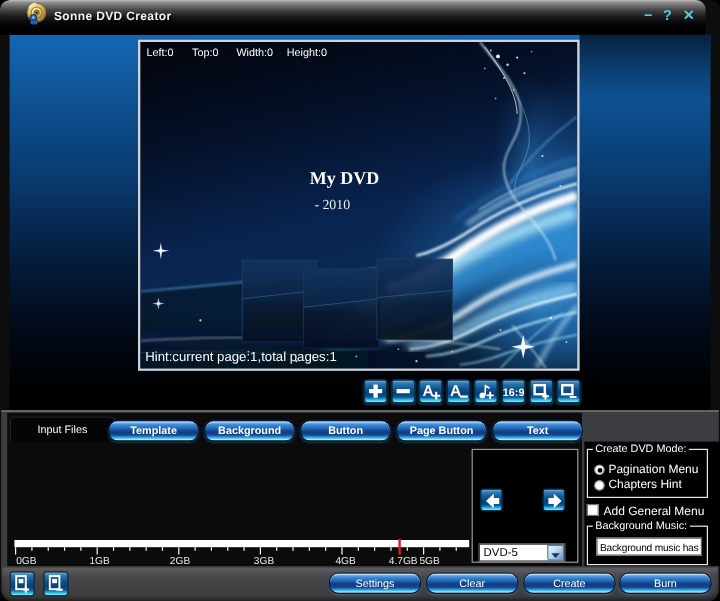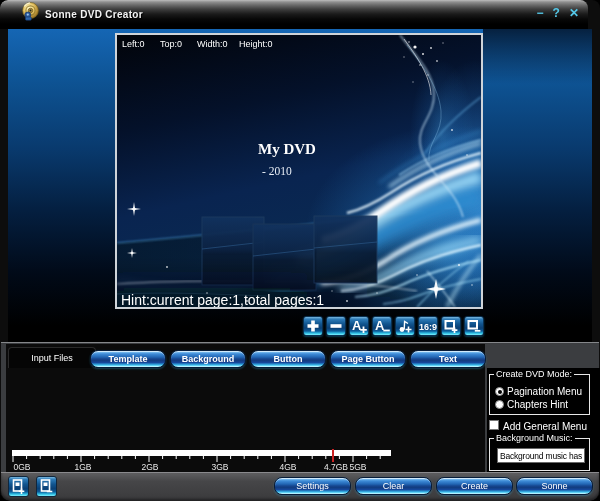--- a/index.html
+++ b/index.html
@@ -20,21 +20,21 @@
   background:linear-gradient(to bottom,rgba(0,6,18,0.72),rgba(0,6,18,0)); }
 
 #preview { position:absolute; left:115px; top:33px; width:368px; height:276px;
   border:2px solid #cfd4d9; background:#071226; }
 #pv { position:absolute; left:0; top:0; width:364px; height:272px; overflow:hidden; }
 #pvlabels { position:absolute; left:0px; top:4px; width:364px; color:#fff; font-size:9px; }
 #pvlabels span { position:absolute; top:0; }
 #mydvd { position:absolute; left:0; top:106px; width:340px; text-align:center; color:#fff;
   font-family:"Liberation Serif", serif; font-weight:bold; font-size:15px; }
 #y2010 { position:absolute; left:145px; top:130px; color:#e8eef6; font-family:"Liberation Serif", serif; font-size:11.5px; }
-#hint { position:absolute; left:4px; top:257px; color:#fff; font-size:14px; }
+#hint { position:absolute; left:4px; top:257px; color:#fff; font-size:11px; }
 
 .tbtn { position:absolute; top:316px; width:20px; height:20px; border-radius:3px;
   background:linear-gradient(to bottom,#7ab8e0 0%,#2e7cb8 12%,#11558f 38%,#0a3f74 62%,#0d5c9a 78%,#2ebee4 90%,#7ef2ff 100%);
   border:1px solid #0a3050; box-shadow:0 1px 2px rgba(40,180,240,0.35); }
 
 #lower { position:absolute; left:1px; top:342px; width:598px; height:130px; background:#3b3d40;
   border-top:1px solid #85878a; }
 #tabpanel { position:absolute; left:6px; top:344px; width:479px; height:128px; background:#0b0b0b; }
 #inputtab { position:absolute; left:8px; top:347px; width:88px; height:21px; background:#050505;
   border:1px solid #2a2a2a; border-bottom:none; border-radius:4px 4px 0 0; color:#fff; font-size:9px;
@@ -257,20 +257,34 @@
 
   <div id="lower"></div>
   <div id="tabpanel"></div>
   <div id="inputtab">Input Files</div>
   <div class="bluebtn tabbtn" style="left:90px">Template</div>
   <div class="bluebtn tabbtn" style="left:170px">Background</div>
   <div class="bluebtn tabbtn" style="left:250px">Button</div>
   <div class="bluebtn tabbtn" style="left:330px">Page Button</div>
   <div class="bluebtn tabbtn" style="left:410px">Text</div>
 
+  <div id="navbox">
+    <div class="arrowbtn" style="left:6px; top:32px"><svg width="19" height="19">
+          <path d="M4,9.5 L10.5,3.5 V7 H15 V12 H10.5 V15.5 Z" fill="#fff"></path>
+        </svg></div>
+    <div class="arrowbtn" style="left:58px; top:32px"><svg width="19" height="19">
+          <path d="M15,9.5 L8.5,3.5 V7 H4 V12 H8.5 V15.5 Z" fill="#fff"></path>
+        </svg></div>
+    <div id="dvd5">
+      <span>DVD-5</span>
+      <div id="dvd5btn"><svg width="12" height="11">
+            <path d="M2.5,4 L6,8 L9.5,4 Z" fill="#16365e"></path>
+          </svg></div>
+    </div>
+  </div>
   <div id="rightpanel">
     <div class="grpbox" style="left:2px; top:6px; width:101px; height:41px">
       <div class="cap">Create DVD Mode:</div>
       <div class="radio sel" style="left:5px; top:12px"></div>
       <div class="rlabel" style="left:17px; top:11px">Pagination Menu</div>
       <div class="radio" style="left:5px; top:25px"></div>
       <div class="rlabel" style="left:17px; top:24px">Chapters Hint</div>
     </div>
     <div class="checkbox" style="left:2px; top:52px"></div>
     <div class="rlabel" style="left:16px; top:53px">Add General Menu</div>
@@ -333,21 +347,21 @@
         <path d="M12.5,11.5 V17 M9.8,14.2 H15.3" stroke="#fff" stroke-width="1.6"></path>
       </svg></div>
   <div class="miniBtn" style="left:36px"><svg width="19" height="19">
         <rect x="4.5" y="3" width="8" height="11" fill="none" stroke="#fff" stroke-width="1.6"></rect>
         <rect x="6.5" y="5.5" width="4" height="3.5" fill="#fff"></rect>
         <path d="M9.8,14.5 H15.3" stroke="#fff" stroke-width="1.6"></path>
       </svg></div>
   <div class="bluebtn botbtn" style="left:274px">Settings</div>
   <div class="bluebtn botbtn" style="left:355px">Clear</div>
   <div class="bluebtn botbtn" style="left:436px">Create</div>
-  <div class="bluebtn botbtn" style="left:516px">Sonne</div>
+  <div class="bluebtn botbtn" style="left:516px">Burn</div>
 
   <div id="title">
     <svg style="position:absolute;left:21px;top:2px" width="20" height="20" viewBox="0 0 20 20">
       <defs>
         <radialGradient id="disc" cx="0.4" cy="0.35" r="0.7">
           <stop offset="0" stop-color="#fdf6c8"></stop>
           <stop offset="0.45" stop-color="#e8c86a"></stop>
           <stop offset="0.75" stop-color="#b89038"></stop>
           <stop offset="1" stop-color="#8a6a20"></stop>
         </radialGradient>

